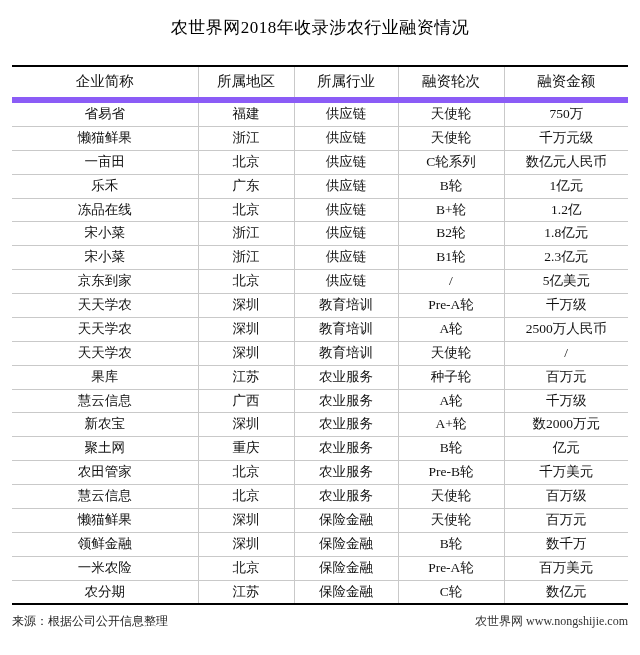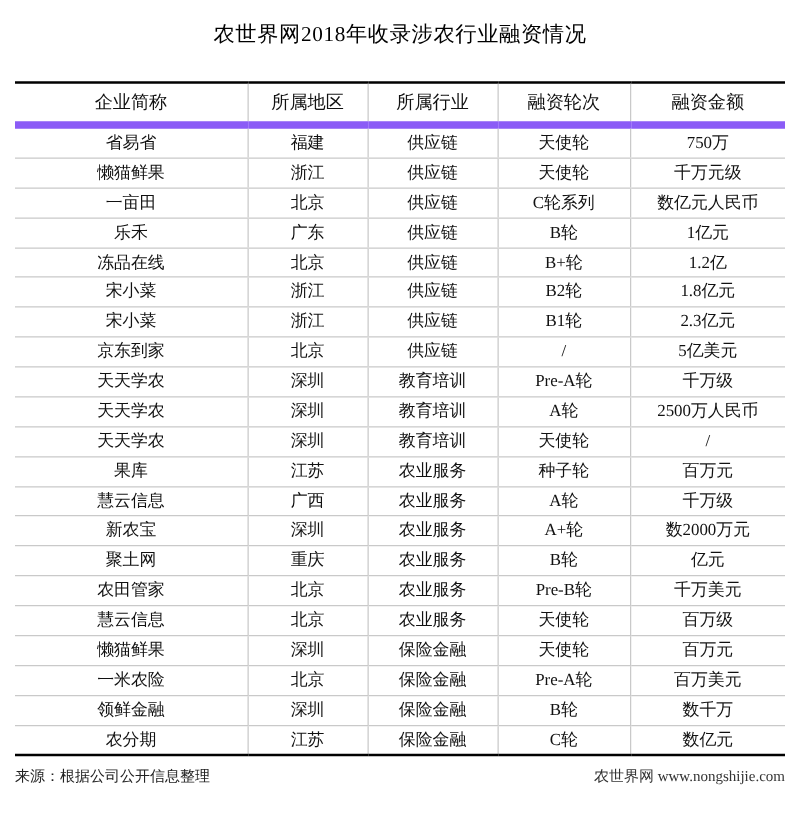--- a/index.html
+++ b/index.html
@@ -229,32 +229,32 @@
         <td>百万级</td>
       </tr>
       <tr>
         <td>懒猫鲜果</td>
         <td>深圳</td>
         <td>保险金融</td>
         <td>天使轮</td>
         <td>百万元</td>
       </tr>
       <tr>
+        <td>领鲜金融</td>
+        <td>深圳</td>
+        <td>保险金融</td>
+        <td>B轮</td>
+        <td>数千万</td>
+      </tr>
+      <tr>
         <td>一米农险</td>
         <td>北京</td>
         <td>保险金融</td>
         <td>Pre-A轮</td>
         <td>百万美元</td>
-      </tr>
-      <tr>
-        <td>领鲜金融</td>
-        <td>深圳</td>
-        <td>保险金融</td>
-        <td>B轮</td>
-        <td>数千万</td>
       </tr>
       <tr>
         <td>农分期</td>
         <td>江苏</td>
         <td>保险金融</td>
         <td>C轮</td>
         <td>数亿元</td>
       </tr>
     </tbody>
   </table>

